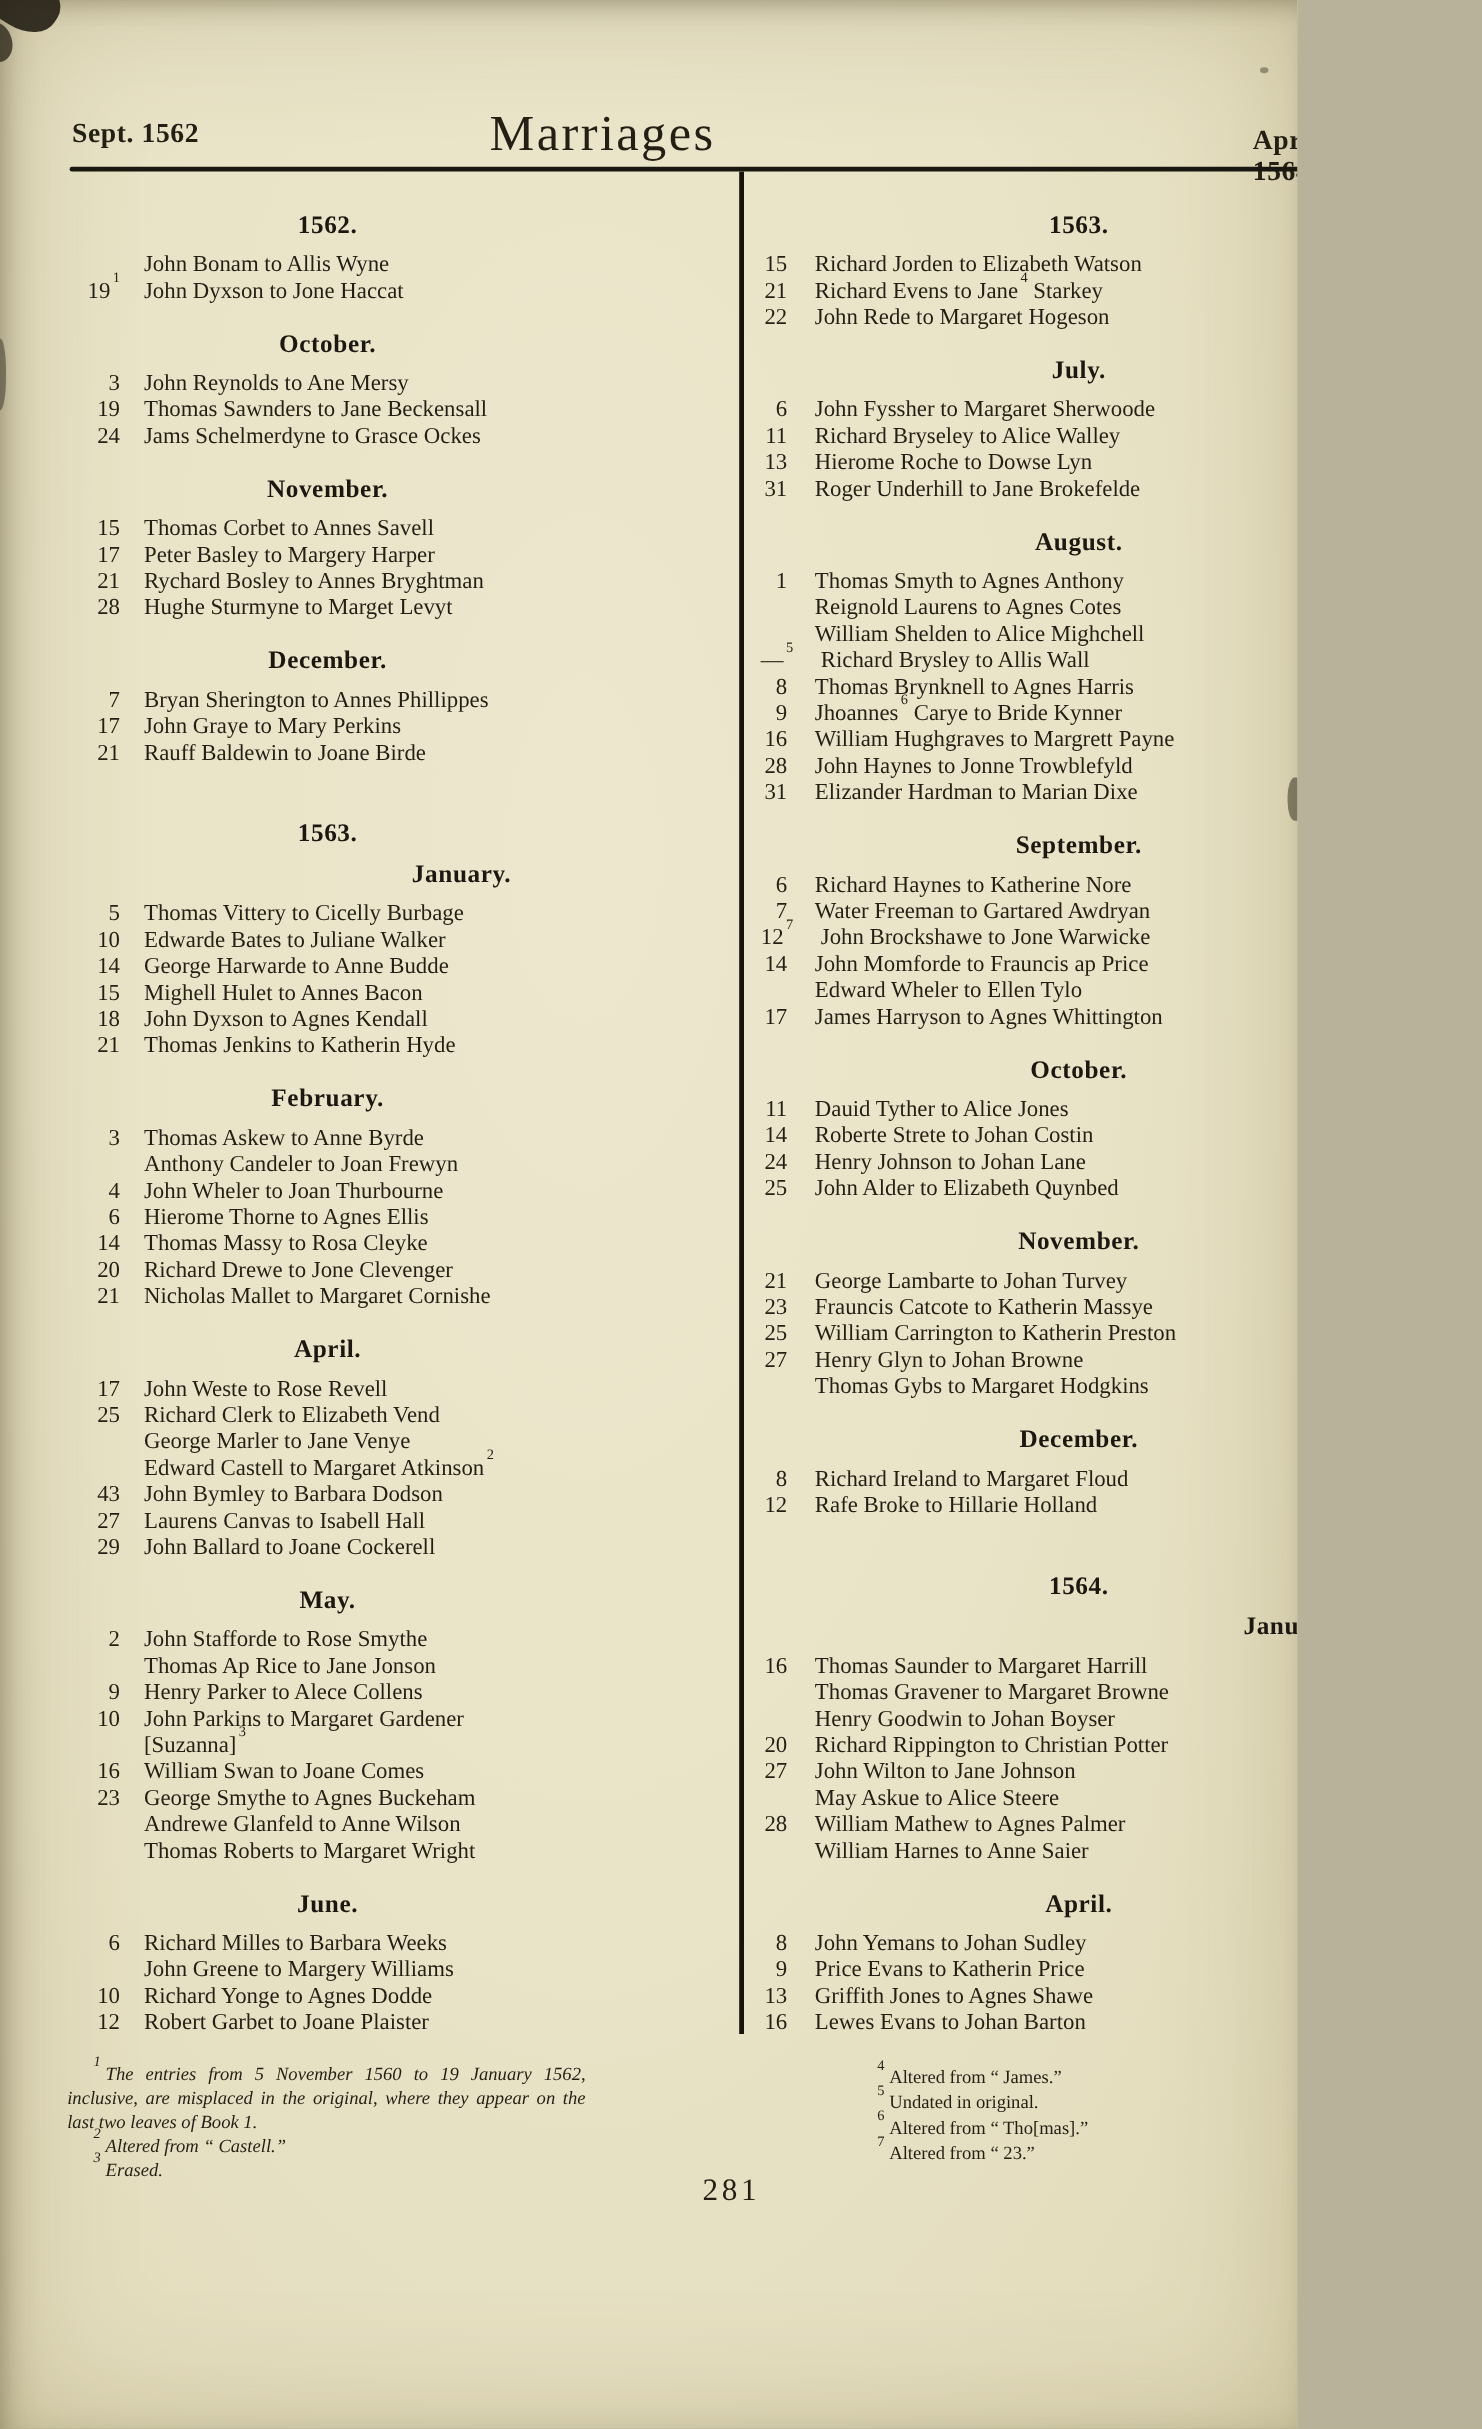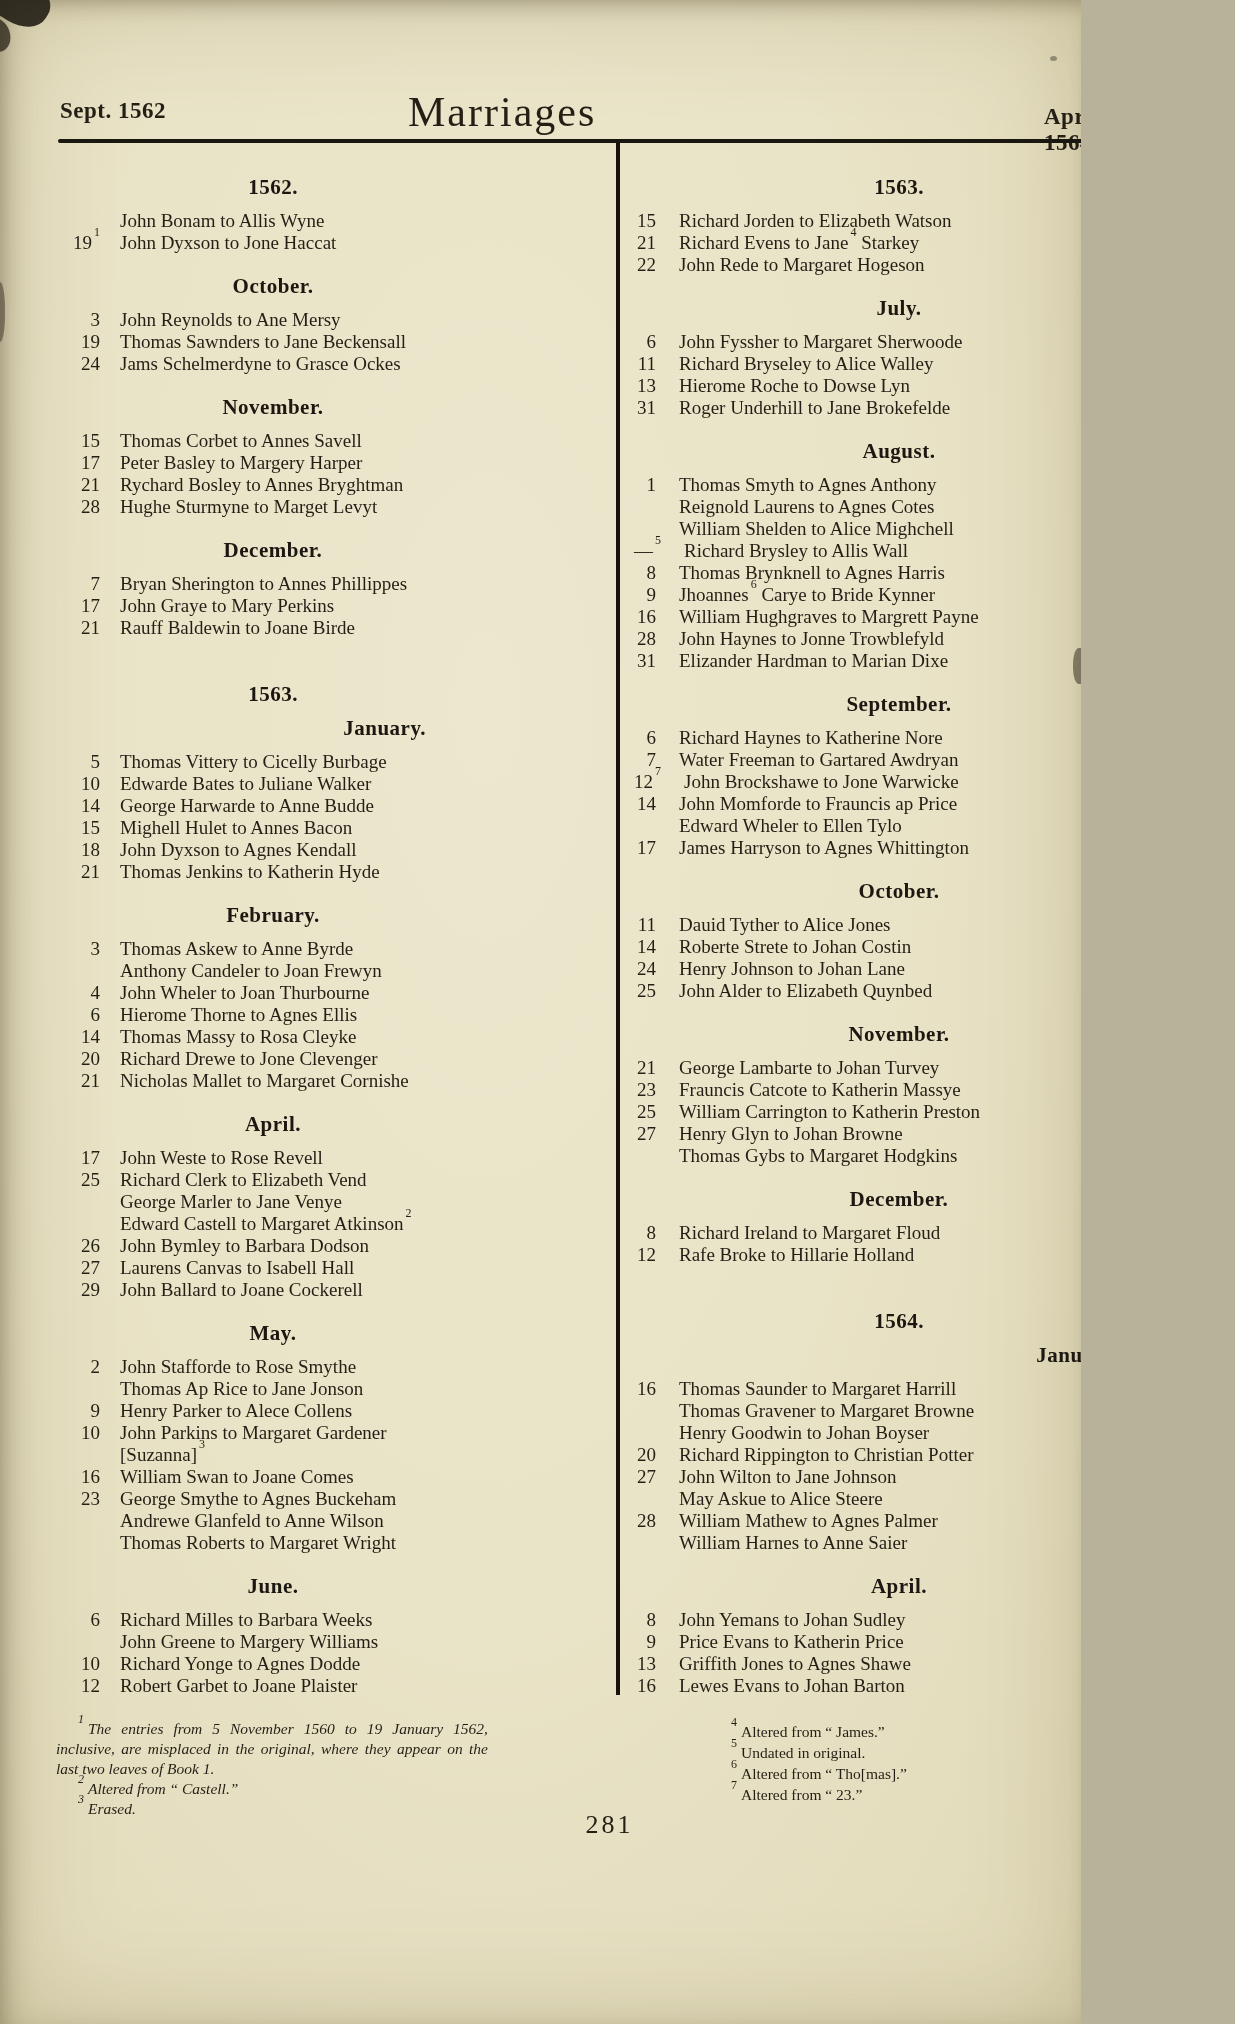--- a/index.html
+++ b/index.html
@@ -209,21 +209,21 @@
         </div>
         <div class="entry">
           <span class="day"></span>
           <span class="names">George Marler to Jane Venye</span>
         </div>
         <div class="entry">
           <span class="day"></span>
           <span class="names">Edward Castell to Margaret Atkinson<sup>2</sup></span>
         </div>
         <div class="entry">
-          <span class="day">26</span>
+          <span class="day">43</span>
           <span class="names">John Bymley to Barbara Dodson</span>
         </div>
         <div class="entry">
           <span class="day">27</span>
           <span class="names">Laurens Canvas to Isabell Hall</span>
         </div>
         <div class="entry">
           <span class="day">29</span>
           <span class="names">John Ballard to Joane Cockerell</span>
         </div>

